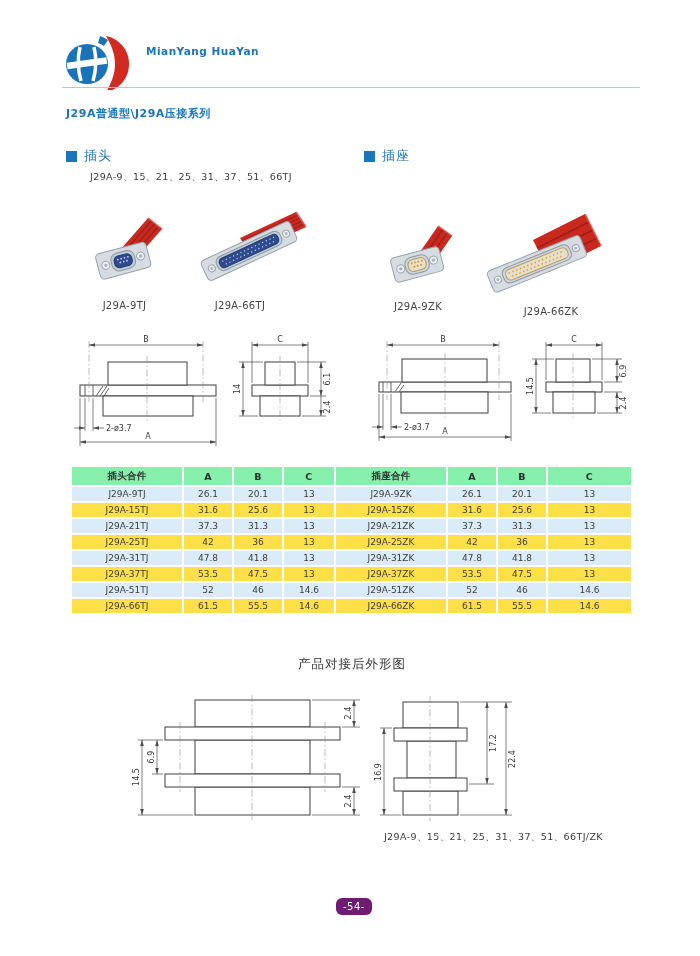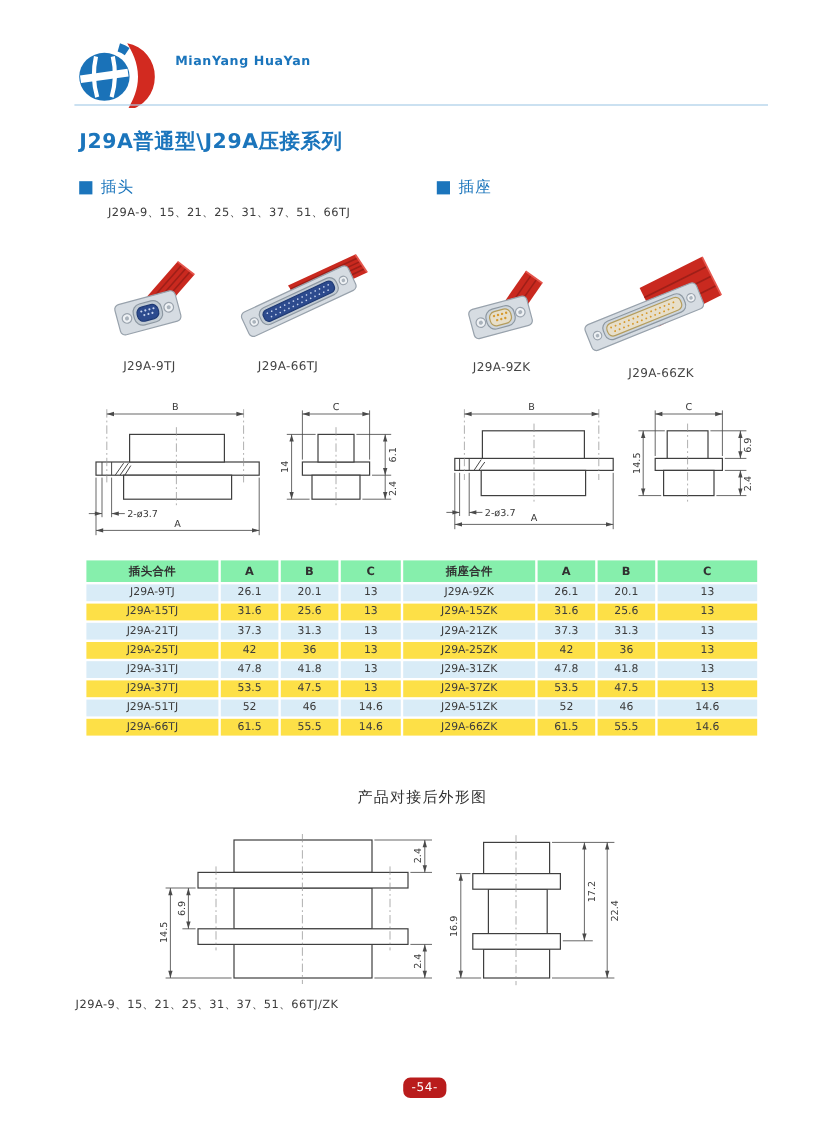--- a/index.html
+++ b/index.html
@@ -8,21 +8,21 @@
         font-family:"DejaVu Sans","Liberation Sans",sans-serif;color:#3c3c3c}
   .abs{position:absolute}
 
   
   .brand-cn{font-size:21px;font-weight:700;color:#1b75bc;letter-spacing:3px}
   .brand-en{font-size:10.5px;font-weight:700;color:#1b75bc;letter-spacing:.5px;margin-top:2px}
   .doc-title{font-family:"Liberation Serif","DejaVu Serif",serif;font-size:20px;color:#b3b3b3;letter-spacing:1px}
   .header-rule{height:1px;background:#a9cde8}
 
   
-  .section-title{font-size:17px;font-weight:700;color:#1b75bc;letter-spacing:.5px}
+  .section-title{font-size:11px;font-weight:700;color:#1b75bc;letter-spacing:.5px}
   .bullet-row{display:flex;align-items:center;gap:7px}
   .bullet-sq{width:11px;height:11px;background:#1b75bc}
   .bullet-label{font-size:13px;font-weight:400;color:#1b75bc;letter-spacing:1px}
   .models{font-size:9.5px;color:#3c3c3c;letter-spacing:.4px}
   .photo-caption{font-size:10px;color:#444;text-align:center;letter-spacing:.3px}
 
   
   .out{fill:#fff;stroke:#3f3f3f;stroke-width:1}
   .thin{fill:none;stroke:#3f3f3f;stroke-width:.8}
   .dim{fill:none;stroke:#4a4a4a;stroke-width:.7}
@@ -33,22 +33,22 @@
   
   .dim-table{position:absolute;left:72px;top:467px;width:559px;display:grid;gap:2px;
              grid-template-columns:110px 48px 48px 50px 110px 48px 48px 83px}
   .dim-table .th{background:#86efac;height:18px;font-size:9.5px;font-weight:700;color:#313131;
                  display:flex;align-items:center;justify-content:center;letter-spacing:.3px}
   .dim-table .td{height:14px;font-size:9px;color:#3c3c3c;display:flex;align-items:center;justify-content:center}
   .r-light{background:#d9ecf7}
   .r-dark{background:#fde047}
 
   .mated-title{font-size:12.5px;color:#333;text-align:center;letter-spacing:1px}
-  .mated-caption{font-size:9.5px;color:#3c3c3c;text-align:left;letter-spacing:.4px}
-  .page-badge{position:absolute;left:336px;top:898px;background:#b91c1c;color:#fff;
+  .mated-caption{font-size:9.5px;color:#3c3c3c;text-align:right;letter-spacing:.4px}
+  .page-badge{position:absolute;left:336px;top:898px;background:#701a75;color:#fff;
               font-size:10px;padding:3px 7px;border-radius:6px;letter-spacing:.5px}
 </style>
 </head>
 <body>
 
 <div class="page">
 
   <svg class="abs" style="left:62px;top:34px" width="78" height="56" viewBox="0 0 78 56">
     <ellipse cx="25" cy="30" rx="21" ry="20" fill="#1a72b8"></ellipse>
     <rect x="5" y="26" width="40" height="6.5" fill="#fff" transform="rotate(-8 25 30)"></rect>

